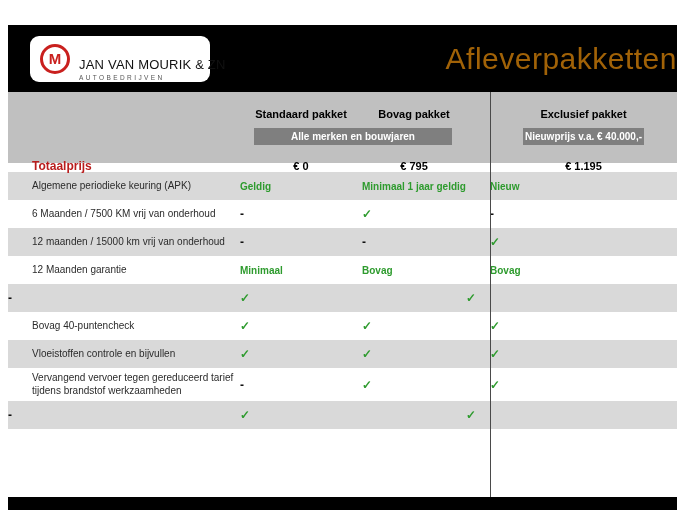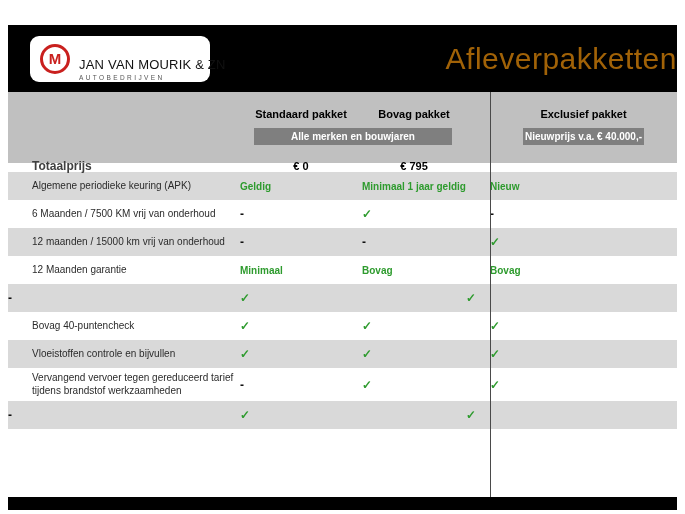--- a/index.html
+++ b/index.html
@@ -23,21 +23,21 @@
 
   
   .band { background: var(--band-gray, #c0c0c0); height: 71px; padding-top: 16px; }
   .col-head { text-align: center; font-size: 11px; font-weight: bold; color: #000; }
   .badges { margin-top: 8px; }
   .badge { background: var(--badge-gray, #7f7f7f); color: #fff; font-size: 10px; font-weight: bold;
            text-align: center; padding: 3px 2px; }
   .badge-left { grid-column: 2 / 4; margin: 0 14px; }
   .badge-right { grid-column: 5; justify-self: center; white-space: nowrap; }
   .totals { margin-top: 14px; }
-  .total-label { padding-left: 24px; font-size: 12px; font-weight: bold; color: #404040; }
+  .total-label { padding-left: 24px; font-size: 12px; font-weight: bold; color: #b91c1c; }
   .total-val { text-align: center; font-size: 11px; font-weight: bold; color: #000; }
 
   
   .rows { margin-top: 9px; }
   .row { min-height: 28px; }
   .row:nth-child(odd) { background: var(--row-gray, #d9d9d9); }
   .row-label { padding: 4px 6px 4px 24px; font-size: 10px; color: #2b2b2b; line-height: 1.25; }
   .cell { }
   .cell.v-check { color: var(--accent-green, #2e9b2e); font-size: 12px; font-weight: bold; }
   .cell.v-dash  { color: #111; font-size: 12px; font-weight: bold; }
@@ -77,20 +77,21 @@
       <div class="grid badges">
         <div></div>
         <div class="badge badge-left">Alle merken en bouwjaren</div>
         <div class="badge badge-right">Nieuwprijs v.a. € 40.000,-</div>
       </div>
       <div class="grid totals">
         <div class="total-label">Totaalprijs</div>
         <div class="total-val">€ 0</div>
         <div class="total-val">€ 795</div>
         <div></div>
+        <div class="total-val">€ 1.195</div>
       </div>
     </div>
 
     <div class="rows">
 
       <div class="row grid">
         <div class="row-label">Algemene periodieke keuring (APK)</div>
         <div class="cell v-text">Geldig</div>
         <div class="cell v-text">Minimaal 1 jaar geldig</div>
         <div></div>

